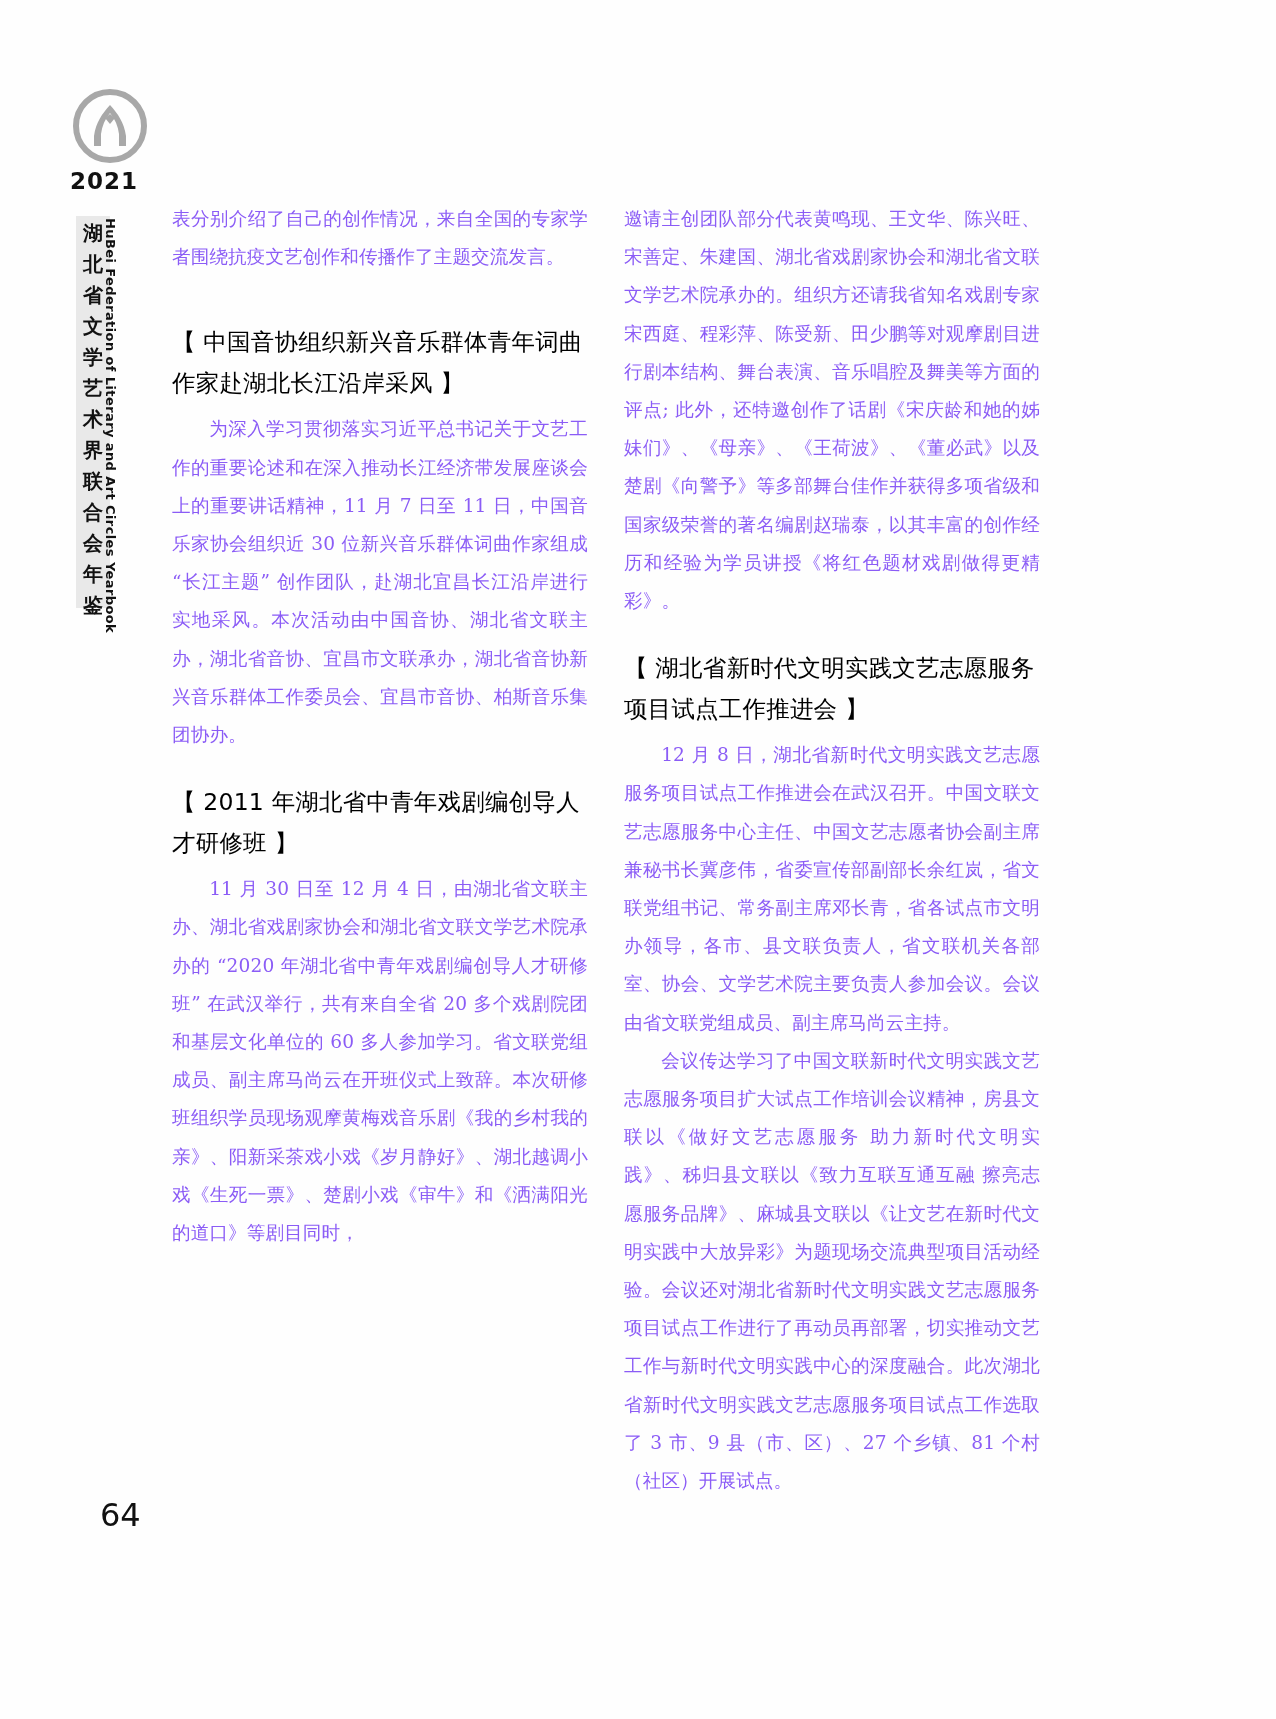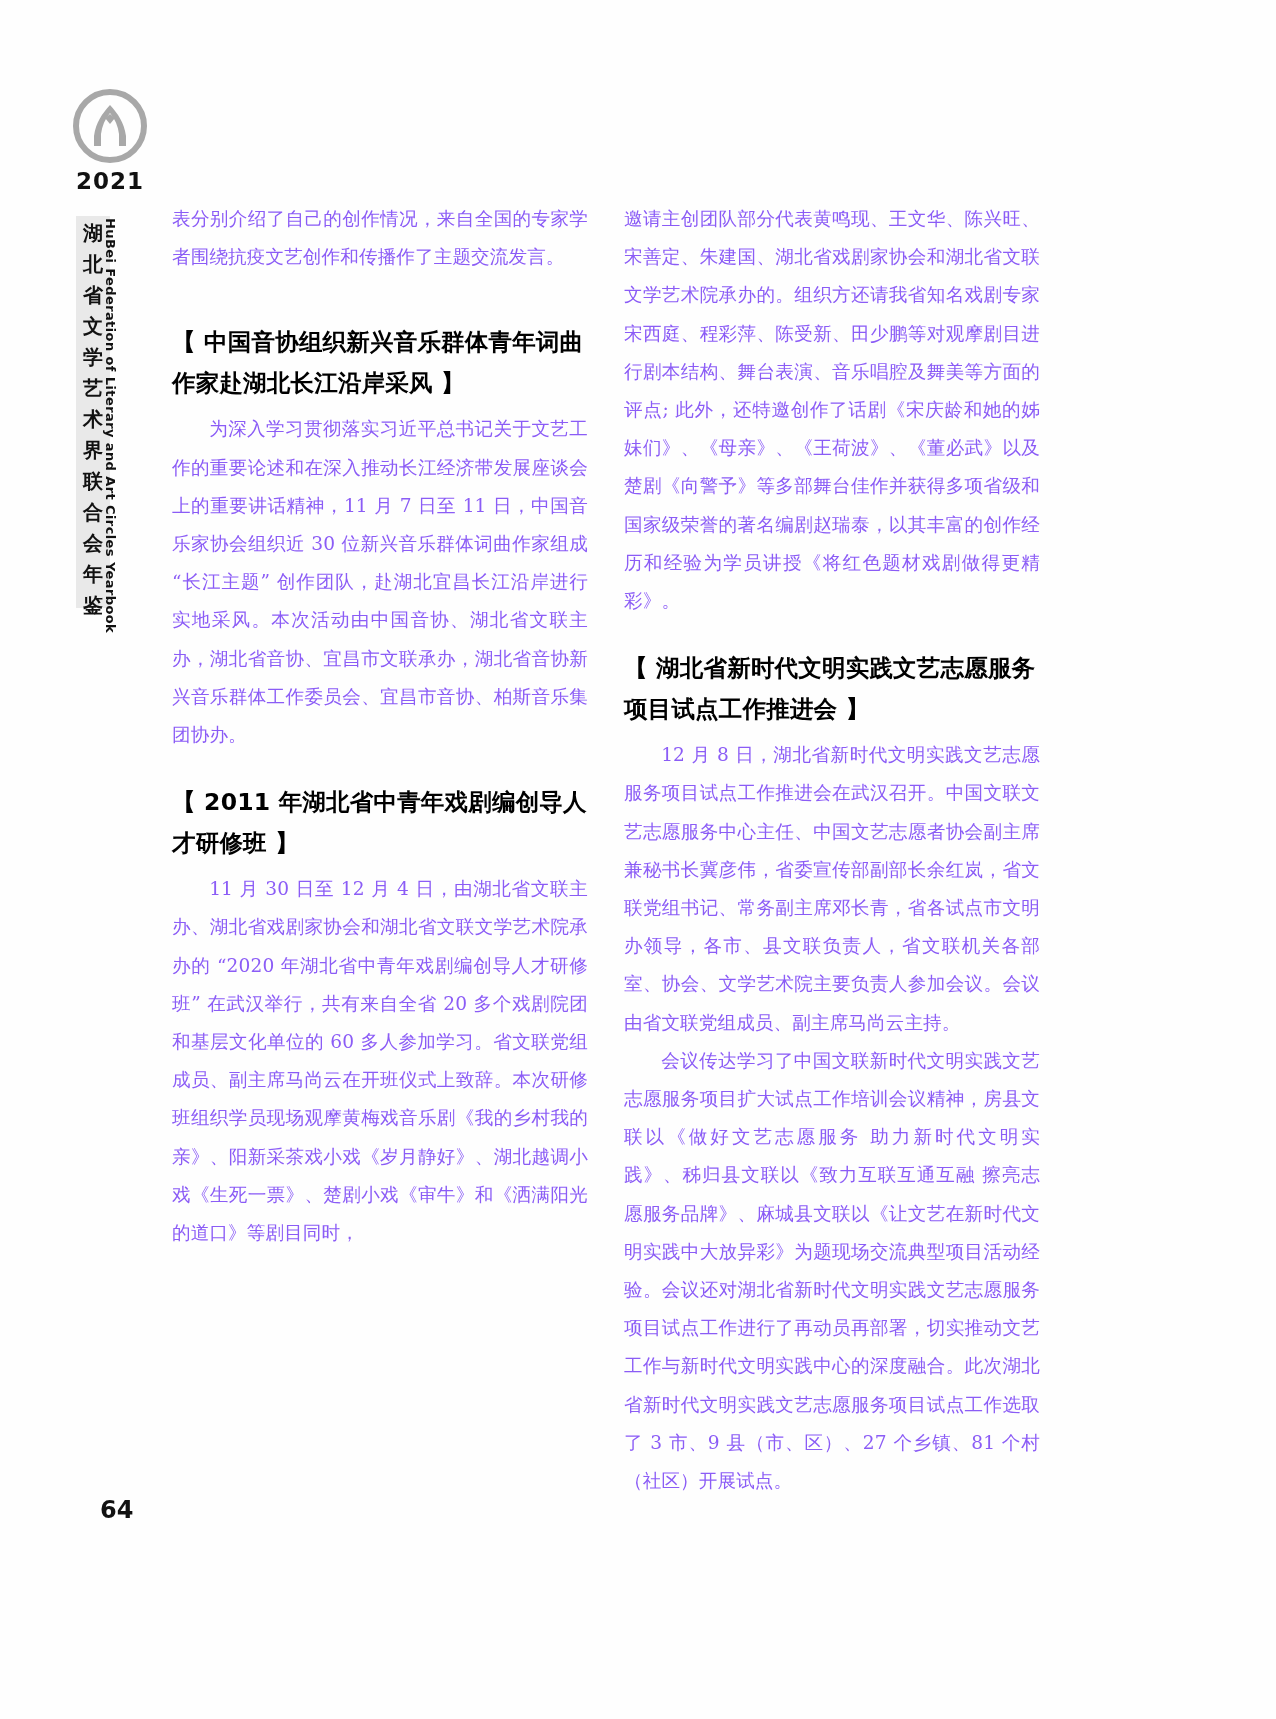--- a/index.html
+++ b/index.html
@@ -38,21 +38,20 @@
     width: 76px;
     height: 76px;
   }
   .logo-mark svg { display: block; }
 
   .logo-year {
     position: absolute;
     left: 8px;
     top: 80px;
     width: 80px;
-    text-align: center;
     font-family: "DejaVu Sans", "Liberation Sans", sans-serif;
     font-weight: bold;
     font-size: 23px;
     letter-spacing: 1px;
     color: #111;
   }
 
   .vert-band {
     position: absolute;
     left: 14px;
@@ -110,37 +109,37 @@
     text-align: justify;
     text-justify: inter-character;
     text-indent: 2em;
     margin: 0;
     letter-spacing: 0.1px;
   }
   .para.noindent { text-indent: 0; }
 
   .heading {
     font-family: "DejaVu Sans", "Liberation Sans", sans-serif;
-    font-weight: bold;
+    font-weight: normal;
     font-size: 23.5px;
     line-height: 41px;
     color: #000;
     margin: 28px 0 6px 0;
     letter-spacing: 0.2px;
   }
   .heading.first { margin-top: 46px; }
 
   
   .page-number {
     position: absolute;
     left: 100px;
     top: 1496px;
     font-family: "DejaVu Sans", "Liberation Sans", sans-serif;
-    font-weight: bold;
-    font-size: 24px;
+    font-weight: normal;
+    font-size: 32px;
     color: #111;
     text-align: center;
   }
 </style>
 </head>
 <body>
 
 <div class="page">
 
   <div class="masthead">

